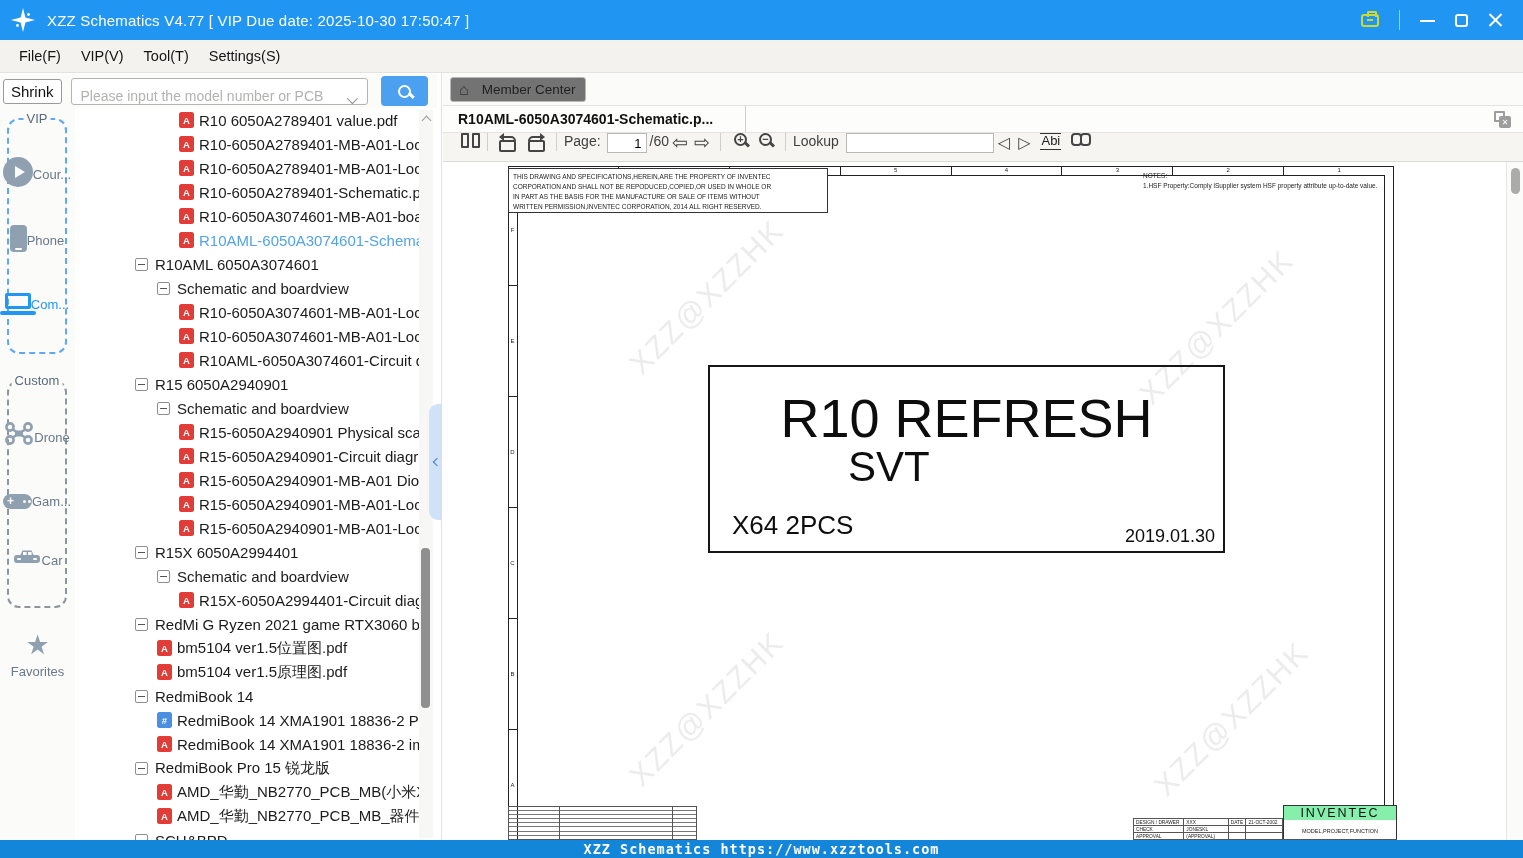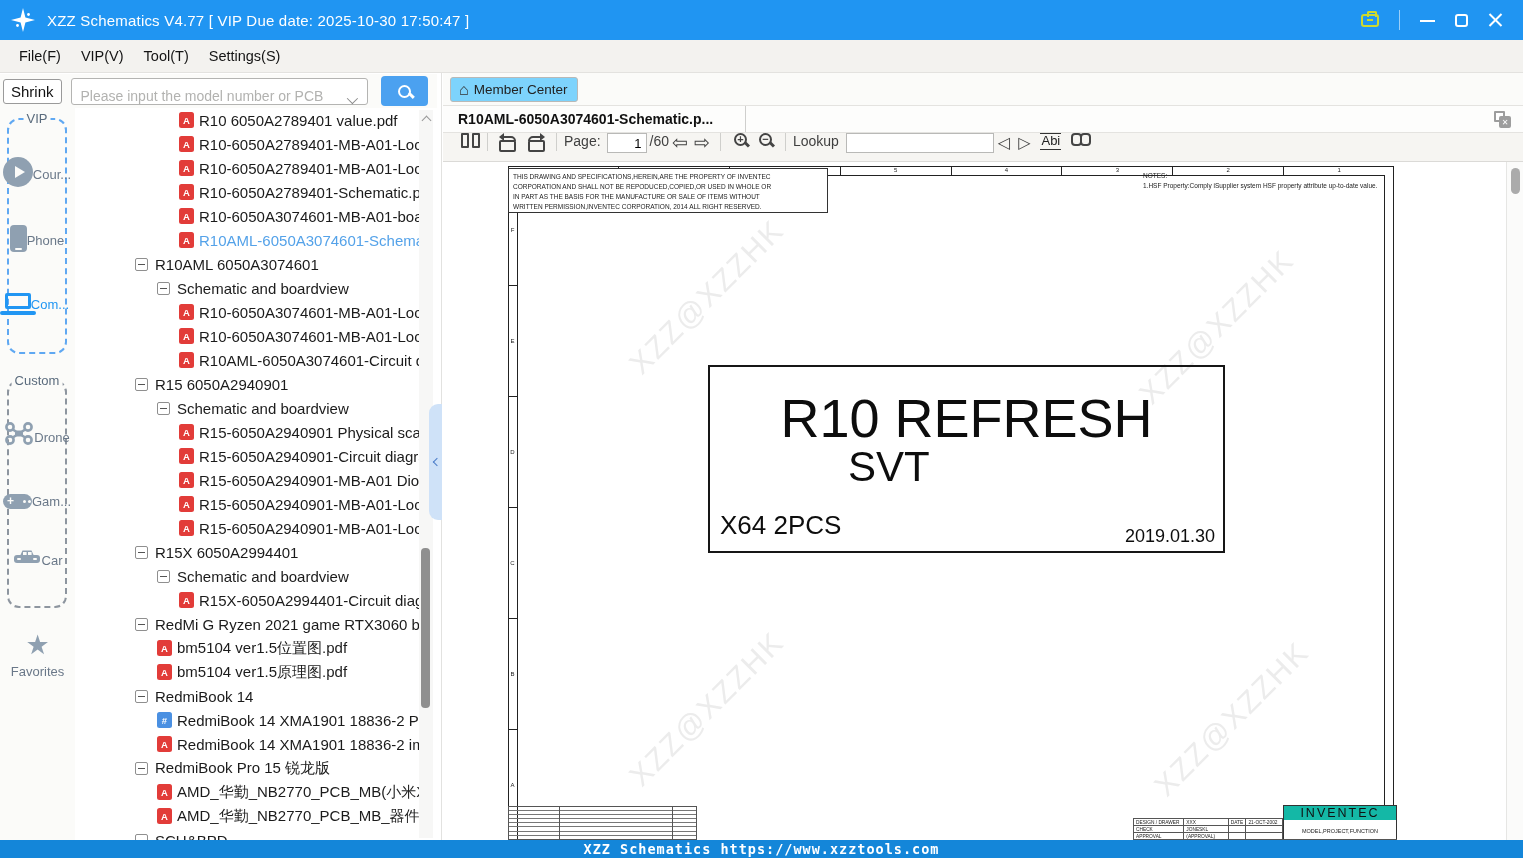--- a/index.html
+++ b/index.html
@@ -74,21 +74,21 @@
 .caret-up { width:7px; height:7px; border-left:1.6px solid #999; border-top:1.6px solid #999; transform:rotate(45deg); margin:7px auto 0; }
 
 
 #divider { position:absolute; left:441px; top:73px; width:1px; height:767px; background:#e2e2e0; }
 #collapse-handle { position:absolute; left:429px; top:404px; width:13px; height:116px; background:#cfe2f8; border-radius:9px 0 0 9px; display:flex; align-items:center; justify-content:center; }
 .chev-left { width:6px; height:6px; border-left:1.6px solid #4a7cc8; border-bottom:1.6px solid #4a7cc8; transform:rotate(45deg); margin-left:2px; }
 
 
 #viewer { position:absolute; left:443px; top:73px; width:1080px; height:767px; background:#fff; }
 #memberrow { height:33px; background:#fbfbf9; border-bottom:1px solid #e4e3e0; position:relative; }
-#member-btn { position:absolute; left:7px; top:4px; height:25px; border:1px solid #b9b9b7; border-radius:3px; background:#7dd3fc; display:flex; align-items:center; padding:0 10px 0 8px; font-size:13.5px; color:#222; gap:5px; font-family:inherit; }
+#member-btn { position:absolute; left:7px; top:4px; height:25px; border:1px solid #b9b9b7; border-radius:3px; background:#737373; display:flex; align-items:center; padding:0 10px 0 8px; font-size:13.5px; color:#222; gap:13px; font-family:inherit; }
 .home-ic::after { content:"⌂"; font-size:16px; color:#333; line-height:1; }
 #tabbar { height:27px; background:#fdfdfc; border-bottom:1px solid #e4e3e0; position:relative; display:flex; align-items:center; }
 #tab-active { width:303px; height:100%; border-right:1px solid #cfcfcd; display:flex; align-items:center; padding-left:15px; font-size:14px; font-weight:bold; color:#111; background:#fdfdfc; }
 #closeall { position:absolute; right:12px; top:5px; width:17px; height:17px; }
 #closeall .sheet { position:absolute; left:0; top:0; width:11px; height:11px; border:2px solid #9d9d9d; border-radius:1px; background:#fff; }
 #closeall .xbox { position:absolute; right:0; bottom:0; width:12px; height:12px; background:#9d9d9d; border-radius:2px; color:#fff; font-size:8px; display:flex; align-items:center; justify-content:center; }
 #closeall .xbox::after { content:"✕"; }
 
 
 #toolbar { height:29px; background:#f6f5f2; border-bottom:1px solid #dbdad7; display:flex; align-items:flex-start; padding-left:18px; color:#3f3f3f; font-size:14px; }
@@ -116,26 +116,26 @@
 .zt { flex:1; border-right:1px solid #222; font-size:6px; line-height:9px; text-align:center; color:#222; }
 .zt:last-child { border-right:none; }
 #zone-left { position:absolute; left:65px; top:13px; width:9px; height:665px; display:flex; flex-direction:column; z-index:1; }
 .zl { flex:1; border-bottom:1px solid #222; font-size:6px; color:#222; display:flex; align-items:center; justify-content:center; }
 .zl:last-child { border-bottom:none; }
 #prop-box { position:absolute; left:65px; top:6px; width:320px; height:45px; border:1px solid #333; background:#fff; z-index:2; padding:3px 0 0 4px; font-size:6.5px; line-height:1.55; color:#222; white-space:nowrap; overflow:hidden; }
 #notes { position:absolute; left:700px; top:9px; font-size:6.5px; line-height:1.6; color:#222; z-index:2; }
 #cover { position:absolute; left:265px; top:203px; width:517px; height:188px; border:2px solid #161616; z-index:2; }
 #cover-title { font-size:54px; text-align:center; margin-top:20px; color:#0d0d0d; }
 #cover-stage { font-size:42px; margin-left:138px; margin-top:-6px; color:#0d0d0d; }
-#cover-qty { position:absolute; left:10px; bottom:10px; font-size:26px; color:#0d0d0d; }
+#cover-qty { position:absolute; left:22px; bottom:10px; font-size:26px; color:#0d0d0d; }
 #cover-date { position:absolute; right:8px; bottom:4px; font-size:18px; color:#0d0d0d; }
 #rev-table { position:absolute; left:65px; top:644px; width:189px; height:34px; border:1px solid #555; background:repeating-linear-gradient(to bottom,transparent 0 3.1px,#777 3.1px 4.1px); z-index:2; }
 #rev-table::before { content:""; position:absolute; left:50px; top:0; bottom:0; width:1px; background:#555; }
 #rev-table::after { content:""; position:absolute; left:163px; top:0; bottom:0; width:1px; background:#555; }
-#vendor-brand { position:absolute; left:840px; top:643px; width:114px; height:16px; border:1px solid #333; background:#14b8a6; text-align:center; font-size:12.5px; letter-spacing:2px; line-height:14px; color:#111; z-index:2; }
+#vendor-brand { position:absolute; left:840px; top:643px; width:114px; height:16px; border:1px solid #333; background:#86efac; text-align:center; font-size:12.5px; letter-spacing:2px; line-height:14px; color:#111; z-index:2; }
 #vendor-model { position:absolute; left:840px; top:658px; width:114px; height:20px; border:1px solid #333; border-top:none; background:#fff; text-align:center; font-size:5.5px; padding-top:8px; color:#222; z-index:2; }
 #vendor-info { position:absolute; left:690px; top:656px; width:150px; height:22px; border:1px solid #555; background:#fff; display:flex; flex-direction:column; z-index:2; }
 .vrow { flex:1; display:flex; border-bottom:1px solid #555; font-size:4.8px; color:#222; }
 .vrow:last-child { border-bottom:none; }
 .vcell { border-right:1px solid #555; padding-left:2px; overflow:hidden; white-space:nowrap; display:flex; align-items:center; }
 .vcell:nth-child(1){width:34%;} .vcell:nth-child(2){width:30%;} .vcell:nth-child(3){width:12%;} .vcell:nth-child(4){width:24%; border-right:none;}
 #vendor-footer { position:absolute; left:840px; top:677px; width:114px; height:12px; border:1px solid #555; background:#fff; display:flex; font-size:4.5px; color:#222; z-index:2; }
 
 
 #doc-scroll { position:absolute; left:1506px; top:162px; width:17px; height:678px; background:#fbfbfa; border-left:1px solid #e6e6e4; }

